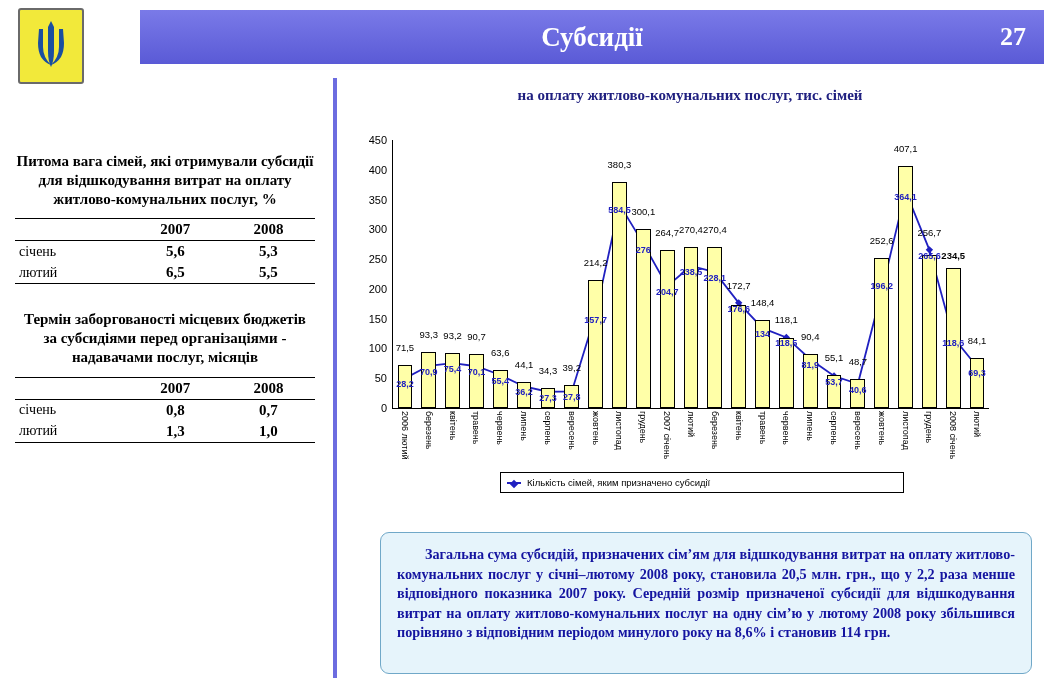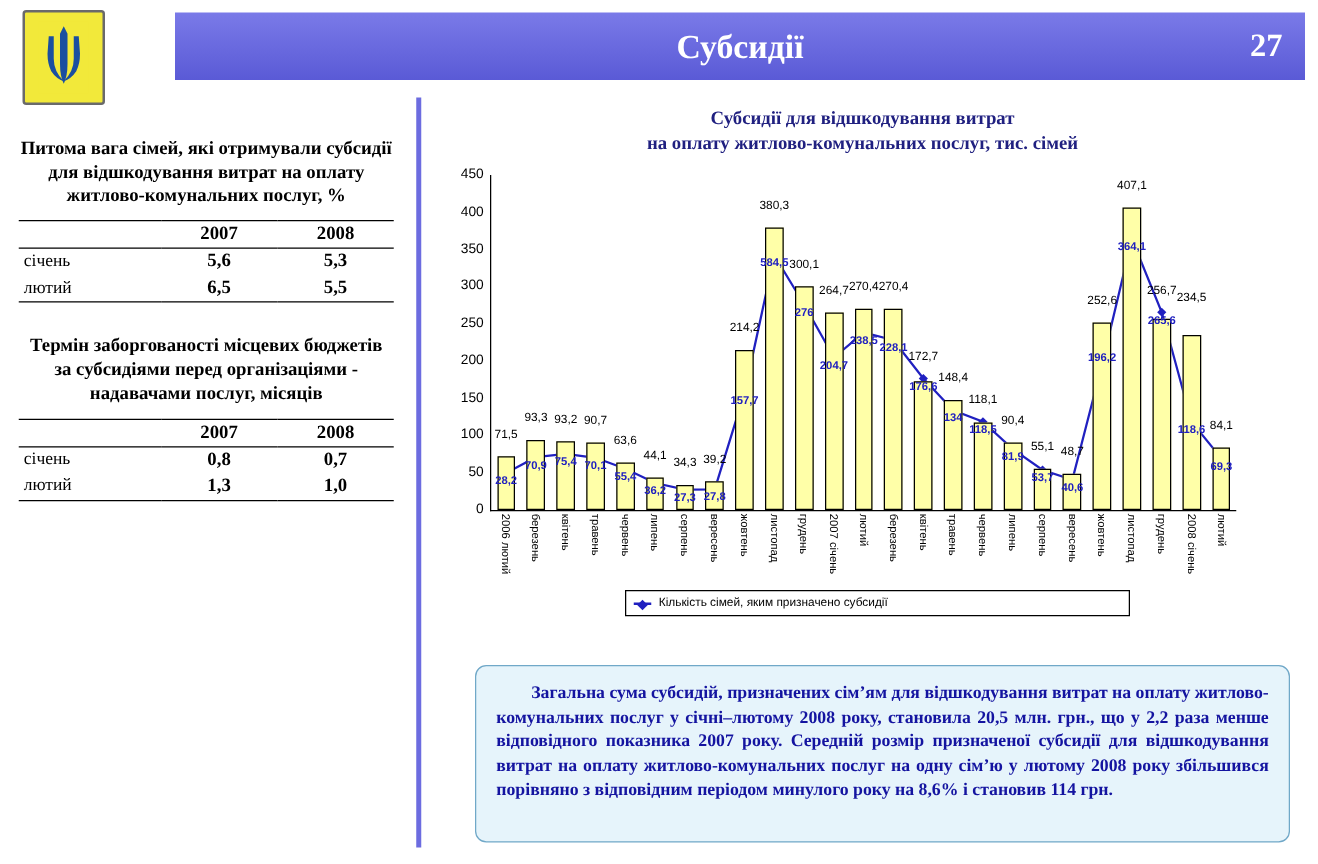--- a/index.html
+++ b/index.html
@@ -12,21 +12,21 @@
       color:#ffffff;font-size:27px;font-weight:bold;font-family:"Liberation Serif",serif;}
   .header-page{position:absolute;right:18px;top:0;height:54px;line-height:54px;color:#ffffff;font-size:26px;font-weight:bold;}
 
   
   .emblem{position:absolute;left:18px;top:8px;width:62px;height:72px;background:#f2e93a;border:2px solid #6a6a6a;border-radius:3px;
       display:flex;align-items:center;justify-content:center;}
   .emblem svg{display:block;}
 
   
   .left-col{position:absolute;left:0px;top:110px;width:330px;}
-  .lc-title{font-size:15px;font-weight:bold;text-align:center;line-height:1.25;padding:0 12px;}
+  .lc-title{font-size:15px;font-weight:bold;text-align:center;line-height:1.25;padding:0 12px;margin-top:42px;}
   .tbl{border-collapse:collapse;width:300px;margin:10px auto 11px auto;font-size:15px;}
   .tbl th,.tbl td{padding:2px 4px;}
   .tbl thead th{font-weight:bold;text-align:center;border-bottom:1.5px solid #000;border-top:1.5px solid #000;}
   .tbl thead th.blank{border-top:1.5px solid #000;}
   .tbl tbody td{text-align:center;font-weight:bold;}
   .tbl tbody td.rowlbl{text-align:left;font-weight:normal;font-size:14px;}
   .tbl tbody tr:last-child td{border-bottom:1.5px solid #000;}
   .lc-title2{font-size:15px;font-weight:bold;text-align:center;line-height:1.25;padding:0 16px;margin-top:26px;}
 
   
@@ -120,21 +120,20 @@
         <td>1,0</td>
       </tr>
     </tbody>
   </table>
 </div>
 
 <div class="vsep"></div>
 
 <div class="chart-panel">
   <div class="chart-title">
-    <div>Субсидії для відшкодування витрат</div>
     <div>на оплату житлово-комунальних послуг, тис. сімей</div>
   </div>
 
   <div class="plot-wrap">
     <div class="plot" id="plot">
       <svg id="linelayer" style="position:absolute;left:0;top:0;width:100%;height:100%;overflow:visible;pointer-events:none;">
           <polyline points="11.92,238.34133333333332 35.76,225.7751111111111 59.6,223.09511111111112 83.44,226.25155555555557 107.28,235.00622222222222 131.12,246.44088888888888 154.95999999999998,251.74133333333333 178.79999999999998,251.44355555555555 202.64,174.08088888888892 226.48,64.37955555555556 250.32,103.62666666666667 274.16,146.08977777777778 298,125.95999999999998 321.84000000000003,132.1537777777778 345.68,162.8248888888889 369.52000000000004,188.19555555555556 393.36,197.42666666666668 417.2,219.224 441.04,236.01866666666666 464.88,243.82044444444443 488.72,151.152 512.56,51.15822222222221 536.4,109.82044444444443 560.24,197.36711111111111 584.0799999999999,226.728" fill="none" stroke="#2020c0" stroke-width="1.8"></polyline>
           <rect x="9.32" y="235.74133333333333" width="5.2" height="5.2" fill="#2020c0" transform="rotate(45 11.92 238.34133333333332)"></rect>
           <rect x="33.16" y="223.1751111111111" width="5.2" height="5.2" fill="#2020c0" transform="rotate(45 35.76 225.7751111111111)"></rect>
           <rect x="57" y="220.49511111111113" width="5.2" height="5.2" fill="#2020c0" transform="rotate(45 59.6 223.09511111111112)"></rect>
@@ -254,21 +253,21 @@
         <div class="bar" style="left: 481.33px; width: 14.7808px; height: 150.437px;"></div>
         <div class="barlbl" style="left: 488.72px; bottom: 162.437px;">252,6</div>
         <div class="xcat" style="left: 488.72px; transform: translateX(-50%);">жовтень</div>
         <div class="bar" style="left: 505.17px; width: 14.7808px; height: 242.451px;"></div>
         <div class="barlbl" style="left: 512.56px; bottom: 254.451px;">407,1</div>
         <div class="xcat" style="left: 512.56px; transform: translateX(-50%);">листопад</div>
         <div class="bar" style="left: 529.01px; width: 14.7808px; height: 152.879px;"></div>
         <div class="barlbl" style="left: 536.4px; bottom: 170.18px;">256,7</div>
         <div class="xcat" style="left: 536.4px; transform: translateX(-50%);">грудень</div>
         <div class="bar" style="left: 552.85px; width: 14.7808px; height: 139.658px;"></div>
-        <div class="barlbl" style="left: 560.24px; bottom: 164px;">234,5</div>
+        <div class="barlbl" style="left: 560.24px; bottom: 147px; font-weight: bold;">234,5</div>
         <div class="xcat" style="left: 560.24px; transform: translateX(-50%);">2008 січень</div>
         <div class="bar" style="left: 576.69px; width: 14.7808px; height: 50.0862px;"></div>
         <div class="barlbl" style="left: 584.08px; bottom: 62.0862px;">84,1</div>
         <div class="xcat" style="left: 584.08px; transform: translateX(-50%);">лютий</div>
         <div class="ptlbl" style="left: 11.92px; bottom: 18.6587px;">28,2</div>
         <div class="ptlbl" style="left: 35.76px; bottom: 31.2249px;">70,9</div>
         <div class="ptlbl" style="left: 59.6px; bottom: 33.9049px;">75,4</div>
         <div class="ptlbl" style="left: 83.44px; bottom: 30.7484px;">70,1</div>
         <div class="ptlbl" style="left: 107.28px; bottom: 21.9938px;">55,4</div>
         <div class="ptlbl" style="left: 131.12px; bottom: 10.5591px;">36,2</div>

